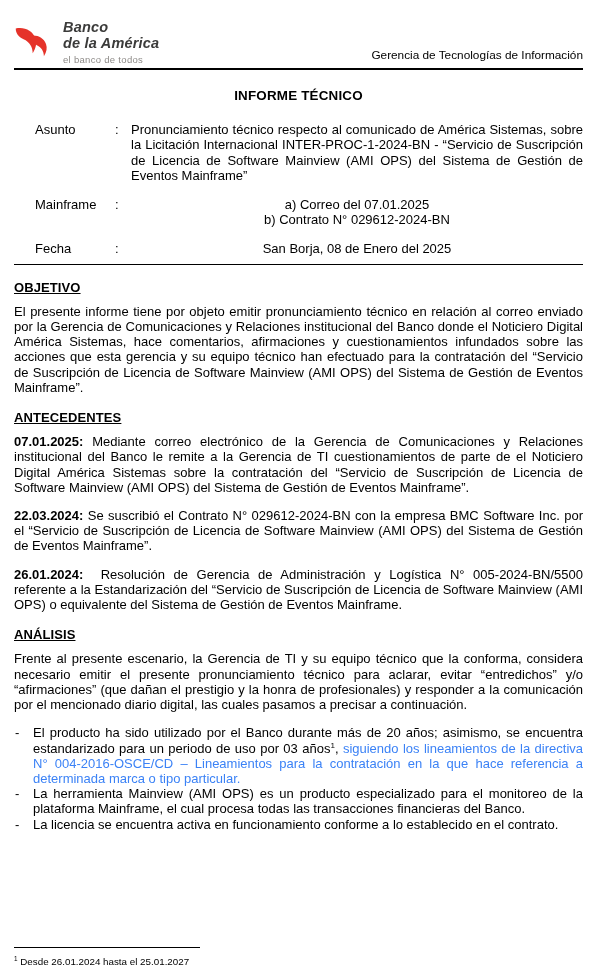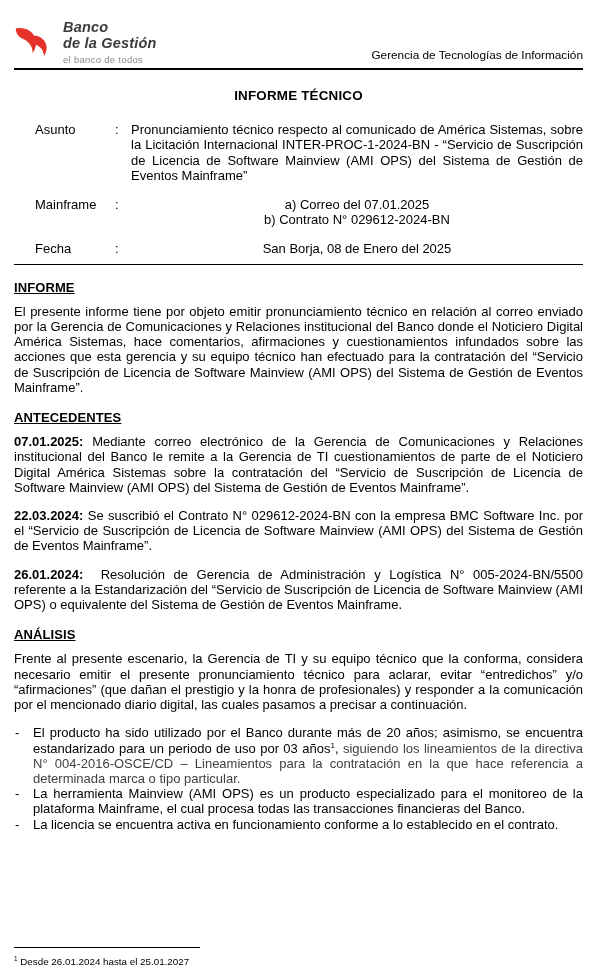--- a/index.html
+++ b/index.html
@@ -57,21 +57,21 @@
   
   .sec-heading {
     font-size: 13px;
     font-weight: bold;
     text-decoration: underline;
     margin: 15px 0 9px 0;
     letter-spacing: 0.1px;
   }
   .para { margin: 0 0 13px 0; text-align: justify; }
   .lead { font-weight: bold; }
-  .blue { color: #404040; }
+  .blue { color: #3b82f6; }
   sup.fn-ref { font-size: 0.62em; vertical-align: super; line-height: 0; }
   
   .bullet { display: flex; }
   .bullet .dash { width: 18px; flex: none; padding-left: 1px; }
   .bullet .btxt { flex: 1; text-align: justify; }
   
   .footnote { position: absolute; left: 14px; bottom: 7px; font-size: 9.8px; line-height: 12px; }
   .fn-rule { width: 186px; border: none; border-top: 1.2px solid #000; margin: 0 0 5px 0; }
   .footnote sup { font-size: 0.65em; vertical-align: super; }
 </style>
@@ -86,21 +86,21 @@
         <svg width="40" height="33" viewBox="0 0 46 36">
           <g fill="#e5332a">
             <path d="M2 3 C12.5 1 21 5.5 24.5 14 C26.5 19.5 25.5 25.5 21.5 31.5 C21.5 24.5 18 18.5 11 15.5 C5 12.5 2 8.5 2 3 Z"></path>
             <path d="M18.5 11.5 C27 10 34 13.8 36.8 20.8 C38.4 25.2 37.6 30 34.4 35 C34.4 29.2 31.5 24.4 25.8 21.9 C21 19.5 18.5 16 18.5 11.5 Z"></path>
           </g>
         </svg>
       </div>
       <div>
         <div class="brand-names">
           <div>Banco</div>
-          <div>de la Gestión</div>
+          <div>de la América</div>
         </div>
         <div class="brand-tagline">el banco de todos</div>
       </div>
     </div>
     <div class="dept">Gerencia de Tecnologías de Información</div>
   </div>
   <hr class="rule-thick">
 
   <div class="doc-title">INFORME TÉCNICO</div>
 
@@ -119,21 +119,21 @@
       </div>
     </div>
     <div class="meta-row">
       <div>Fecha</div>
       <div>:</div>
       <div class="meta-value noj">San Borja, 08 de Enero del 2025</div>
     </div>
   </div>
   <hr class="rule-thin">
 
-  <div class="sec-heading">INFORME</div>
+  <div class="sec-heading">OBJETIVO</div>
   <p class="para">El presente informe tiene por objeto emitir pronunciamiento técnico en relación al correo enviado por la Gerencia de Comunicaciones y Relaciones institucional del Banco donde el Noticiero Digital América Sistemas, hace comentarios, afirmaciones y cuestionamientos infundados sobre las acciones que esta gerencia y su equipo técnico han efectuado para la contratación del “Servicio de Suscripción de Licencia de Software Mainview (AMI OPS) del Sistema de Gestión de Eventos Mainframe”.</p>
 
   <div class="sec-heading">ANTECEDENTES</div>
   <p class="para"><b class="lead">07.01.2025:</b> <span>Mediante correo electrónico de la Gerencia de Comunicaciones y Relaciones institucional del Banco le remite a la Gerencia de TI cuestionamientos de parte de el Noticiero Digital América Sistemas sobre la contratación del “Servicio de Suscripción de Licencia de Software Mainview (AMI OPS) del Sistema de Gestión de Eventos Mainframe”.</span></p>
   <p class="para"><b class="lead">22.03.2024:</b> <span>Se suscribió el Contrato N° 029612-2024-BN con la empresa BMC Software Inc. por el “Servicio de Suscripción de Licencia de Software Mainview (AMI OPS) del Sistema de Gestión de Eventos Mainframe”.</span></p>
   <p class="para"><b class="lead">26.01.2024:</b>&nbsp; <span>Resolución de Gerencia de Administración y Logística N° 005-2024-BN/5500 referente a la Estandarización del “Servicio de Suscripción de Licencia de Software Mainview (AMI OPS) o equivalente del Sistema de Gestión de Eventos Mainframe.</span></p>
 
   <div class="sec-heading">ANÁLISIS</div>
   <p class="para">Frente al presente escenario, la Gerencia de TI y su equipo técnico que la conforma, considera necesario emitir el presente pronunciamiento técnico para aclarar, evitar “entredichos” y/o “afirmaciones” (que dañan el prestigio y la honra de profesionales) y responder a la comunicación por el mencionado diario digital, las cuales pasamos a precisar a continuación.</p>
 

